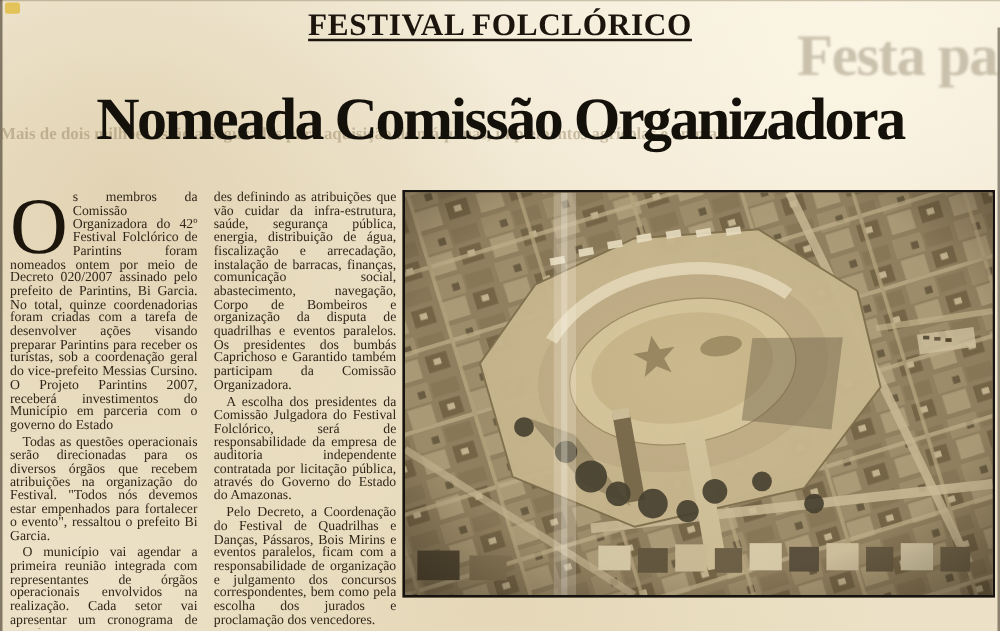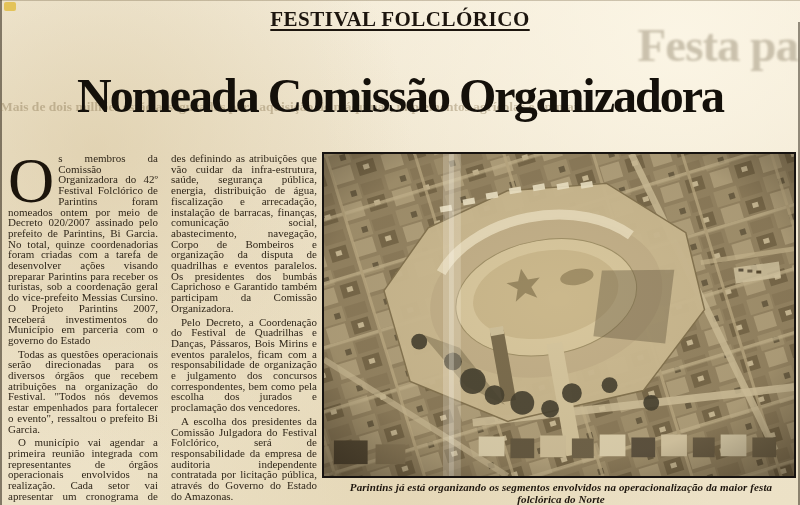--- a/index.html
+++ b/index.html
@@ -13,21 +13,21 @@
     font-family:"Liberation Serif","DejaVu Serif",serif;
     color:#2b2318;
   }
   .edge-left{position:absolute;left:0;top:0;bottom:0;width:2px;background:rgba(43,35,22,.55);}
   .edge-right{position:absolute;right:0;top:22px;bottom:0;width:2px;background:rgba(43,35,22,.5);}
   .edge-top{position:absolute;left:0;top:0;right:0;height:1px;background:rgba(120,104,72,.35);}
   .stain{position:absolute;left:4px;top:2px;width:12px;height:9px;background:#e2bc3e;opacity:.8;filter:blur(.6px);border-radius:2px;}
 
   .kicker{
     position:absolute;top:7px;left:0;width:800px;text-align:center;
-    font-size:21px;font-weight:bold;letter-spacing:.5px;color:#1c150e;
+    font-size:25px;font-weight:bold;letter-spacing:.5px;color:#1c150e;
   }
   .kicker span{text-decoration:underline;text-underline-offset:3px;}
 
   .ghost{position:absolute;color:rgba(139,119,84,.42);font-weight:bold;filter:blur(.6px);pointer-events:none;}
   .ghost-headline{top:18px;right:2px;font-size:47px;letter-spacing:-1px;color:rgba(125,112,88,.38);filter:blur(1px);}
   .ghost-line{top:99px;left:0;width:760px;font-size:13.5px;}
 
   .headline{
     position:absolute;top:33px;left:0;width:800px;text-align:center;white-space:nowrap;
     font-size:48px;line-height:62px;font-weight:bold;letter-spacing:-2px;color:#14100a;
@@ -81,22 +81,22 @@
 
 
   <div class="col" id="col1">
     <p><span class="dropcap">O</span><span>s membros da Comissão Organizadora do 42º Festival Folclórico de Parintins foram nomeados ontem por meio de Decreto 020/2007 assinado pelo prefeito de Parintins, Bi Garcia. No total, quinze coordenadorias foram criadas com a tarefa de desenvolver ações visando preparar Parintins para receber os turistas, sob a coordenação geral do vice-prefeito Messias Cursino. O Projeto Parintins 2007, receberá investimentos do Município em parceria com o governo do Estado</span></p>
     <p class="indent">Todas as questões operacionais serão direcionadas para os diversos órgãos que recebem atribuições na organização do Festival. "Todos nós devemos estar empenhados para fortalecer o evento", ressaltou o prefeito Bi Garcia.</p>
     <p class="indent">O município vai agendar a primeira reunião integrada com representantes de órgãos operacionais envolvidos na realização. Cada setor vai apresentar um cronograma de ativida-</p>
   </div>
 
   <div class="col" id="col2">
     <p>des definindo as atribuições que vão cuidar da infra-estrutura, saúde, segurança pública, energia, distribuição de água, fiscalização e arrecadação, instalação de barracas, finanças, comunicação social, abastecimento, navegação, Corpo de Bombeiros e organização da disputa de quadrilhas e eventos paralelos. Os presidentes dos bumbás Caprichoso e Garantido também participam da Comissão Organizadora.</p>
+    <p class="indent">A escolha dos presidentes da Comissão Julgadora do Festival Folclórico, será de responsabilidade da empresa de auditoria independente contratada por licitação pública, através do Governo do Estado do Amazonas.</p>
     <p class="indent">Pelo Decreto, a Coordenação do Festival de Quadrilhas e Danças, Pássaros, Bois Mirins e eventos paralelos, ficam com a responsabilidade de organização e julgamento dos concursos correspondentes, bem como pela escolha dos jurados e proclamação dos vencedores.</p>
-    <p class="indent">A escolha dos presidentes da Comissão Julgadora do Festival Folclórico, será de responsabilidade da empresa de auditoria independente contratada por licitação pública, através do Governo do Estado do Amazonas.</p>
   </div>
 
   <div class="photo-frame">
     <svg viewBox="0 0 474 326" preserveAspectRatio="none">
       <defs>
         <pattern id="pb" width="52" height="38" patternUnits="userSpaceOnUse" patternTransform="rotate(-17)">
           <rect width="52" height="38" fill="#968563"></rect>
           <rect x="0" y="0" width="24" height="16" fill="#a4936f"></rect>
           <rect x="26" y="2" width="22" height="12" fill="#8d7c5b"></rect>
           <rect x="2" y="18" width="20" height="16" fill="#b3a27d"></rect>
@@ -177,15 +177,14 @@
         <rect x="10" y="290" width="34" height="24" fill="#564b36"></rect>
         <rect x="52" y="294" width="30" height="20" fill="#8d7c5b"></rect>
       </g>
 
       <rect x="120" y="0" width="18" height="326" fill="rgba(255,248,230,0.25)"></rect>
       <rect x="126" y="0" width="5" height="326" fill="rgba(255,252,240,0.3)"></rect>
       <rect x="0" y="0" width="474" height="326" fill="url(#vig)"></rect>
     </svg>
   </div>
 
-  <div class="caption">Parintins já está organizando os segmentos envolvidos na operacionalização da maior festa folclórica do Norte</div>
 
 </div>
 
 </body></html>

